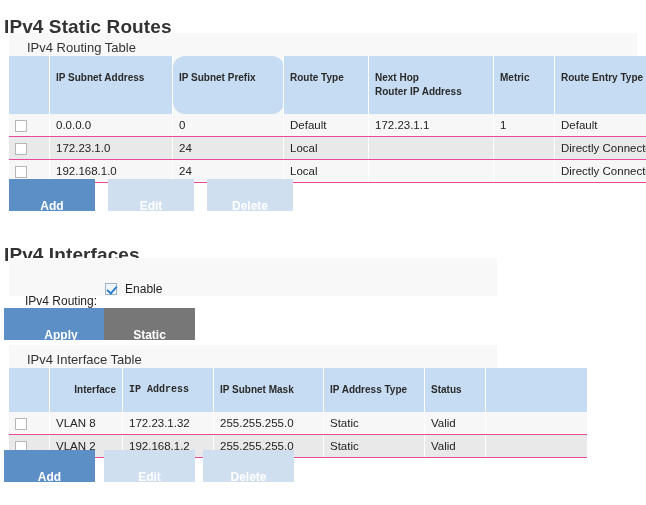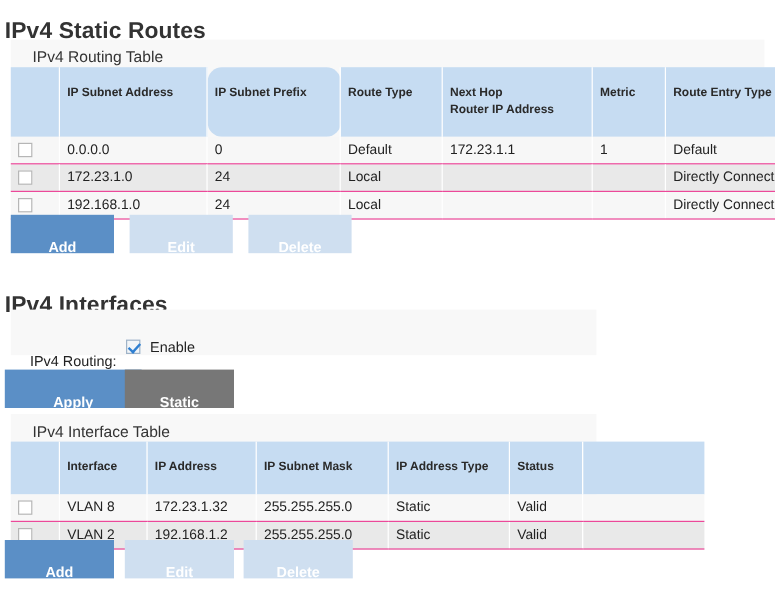--- a/index.html
+++ b/index.html
@@ -92,22 +92,22 @@
   #routing-table th.c-addr  { width: 110px; }
   #routing-table th.c-pref  { width: 98px; border-radius: 12px; }
   #routing-table th.c-rtype { width: 72px; margin-top: 48px; }
   #routing-table th.c-nhop  { width: 112px; margin-left: 36px; }
   #routing-table th.c-metr  { width: 48px; }
   #routing-table th.c-retyp { width: 113px; }
 
   
   #interface-table { left: 9px; top: 368px; width: 488px; }
   #interface-table th.c-check { width: 28px; }
-  #interface-table th.c-iface { width: 60px; }
-  #interface-table th.c-ipad  { width: 78px; }
+  #interface-table th.c-iface { width: 60px; text-align: right; }
+  #interface-table th.c-ipad  { width: 78px; font-family: Liberation Mono, monospace; }
   #interface-table th.c-mask  { width: 97px; }
   #interface-table th.c-type  { width: 88px; }
   #interface-table th.c-stat  { width: 48px; }
   #interface-table th.c-pad   { width: 89px; }
 
   
   .cb {
     display: inline-block;
     width: 12px;
     height: 12px;

